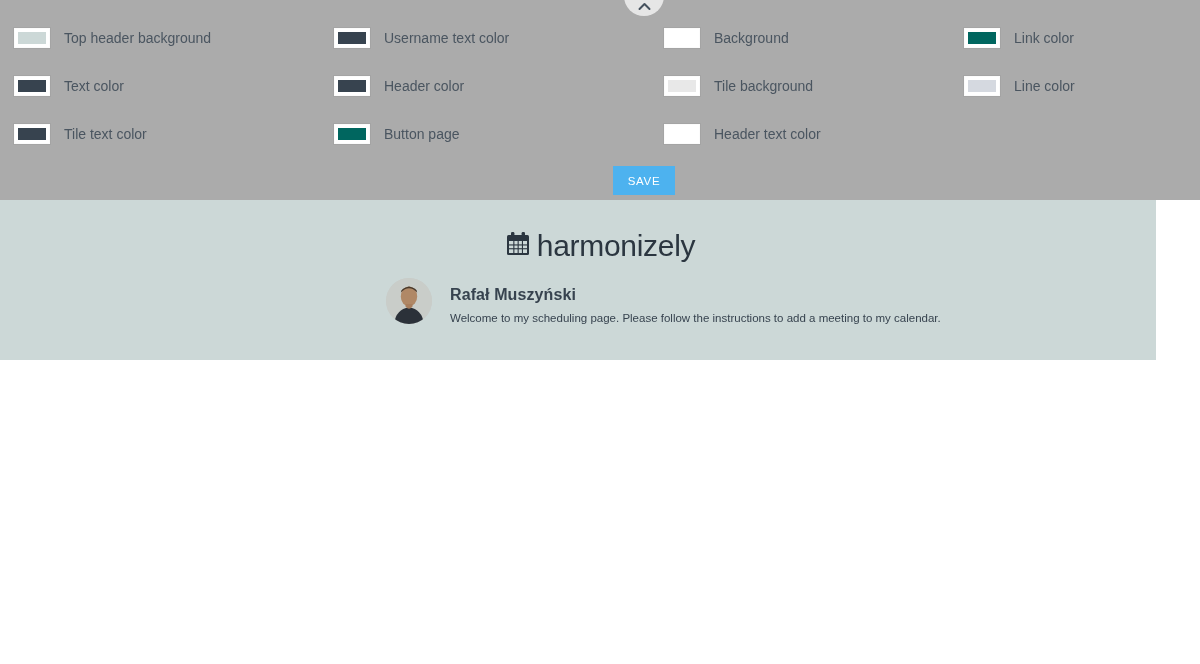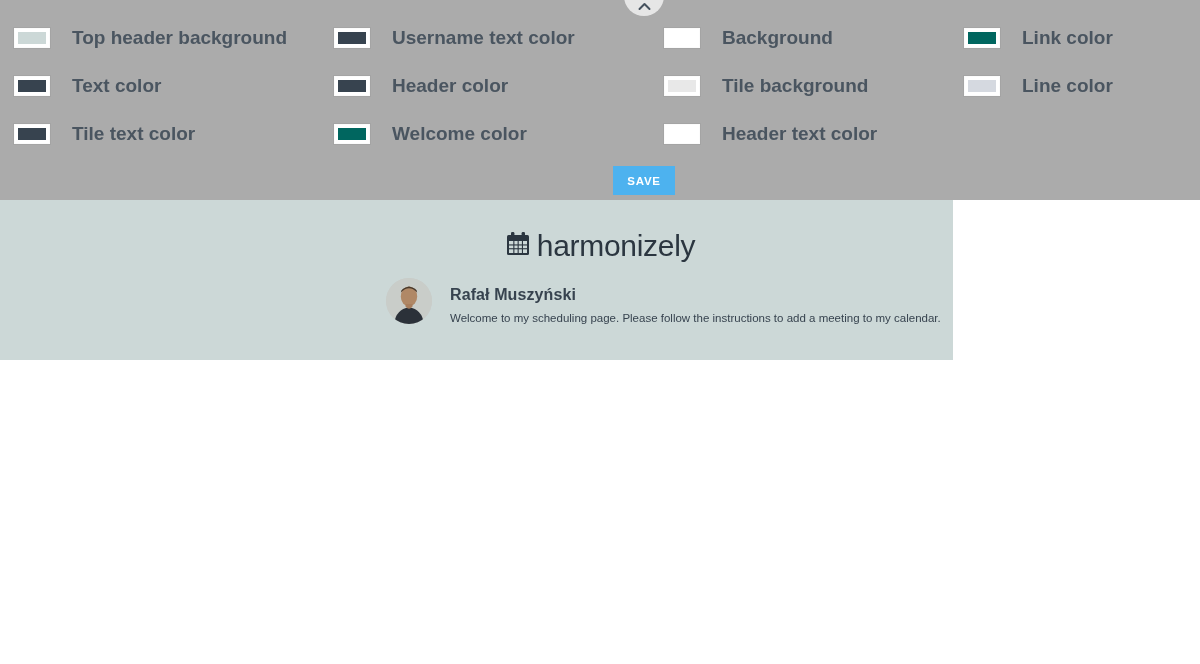--- a/index.html
+++ b/index.html
@@ -43,43 +43,42 @@
     width: 36px; height: 20px;
     background: #fff;
     border: 1px solid #fbfbfb;
     padding: 3px;
     box-shadow: 0 0 0 1px rgba(0,0,0,0.04);
     flex: none;
     cursor: pointer;
   }
   .swatch-inner { width: 100%; height: 100%; }
   .swatch-label {
-    margin-left: 22px;
-    font-size: 19px;
+    margin-left: 14px;
+    font-size: 14px;
     color: #4a5560;
     white-space: nowrap;
-    font-weight: bold;
   }
   .save-btn {
     position: absolute;
     left: 613px; top: 166px;
     width: 62px; height: 29px;
     background: #4db2ef;
     color: #ffffff;
     border: none;
     font-family: "Liberation Sans", sans-serif;
     font-size: 11.5px;
-    font-weight: bold;
+    font-weight: normal;
     letter-spacing: 0.7px;
     cursor: pointer;
   }
 
   
   .top-header {
-    width: 953px; height: 160px;
+    width: 1156px; height: 160px;
     background: #ccd8d7;
     position: relative;
   }
   .brand {
     position: absolute;
     left: 0; top: 29px;
     width: 1200px;
     display: flex; align-items: center; justify-content: center;
     gap: 6px;
   }
@@ -187,21 +186,21 @@
       <div class="swatch-row">
         <div class="swatch-box">
           <div class="swatch-inner" style="background: rgb(55, 67, 79);"></div>
         </div>
         <div class="swatch-label">Tile text color</div>
       </div>
       <div class="swatch-row">
         <div class="swatch-box">
           <div class="swatch-inner" style="background: rgb(0, 102, 95);"></div>
         </div>
-        <div class="swatch-label">Welcome color</div>
+        <div class="swatch-label">Button page</div>
       </div>
       <div class="swatch-row">
         <div class="swatch-box">
           <div class="swatch-inner" style="background: rgb(255, 255, 255);"></div>
         </div>
         <div class="swatch-label">Header text color</div>
       </div>
     </div>
 
   <button class="save-btn">SAVE</button>

